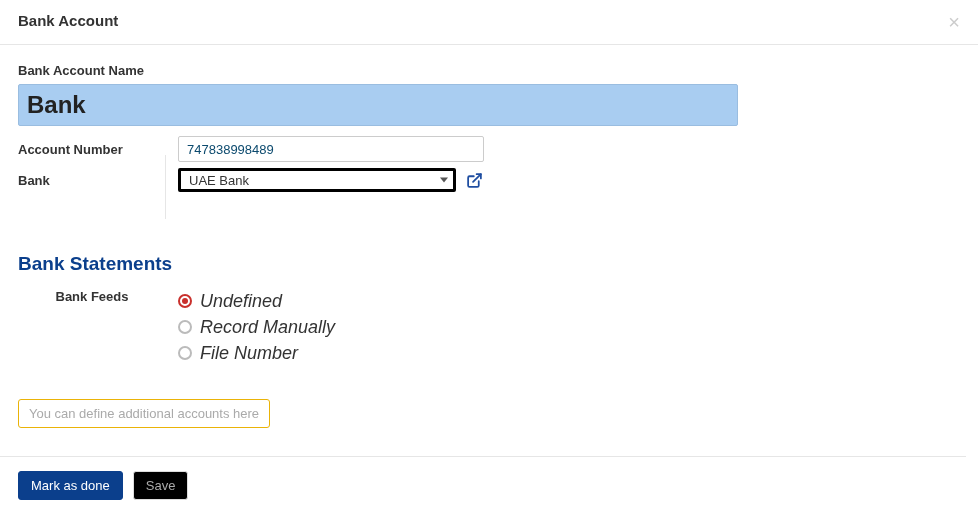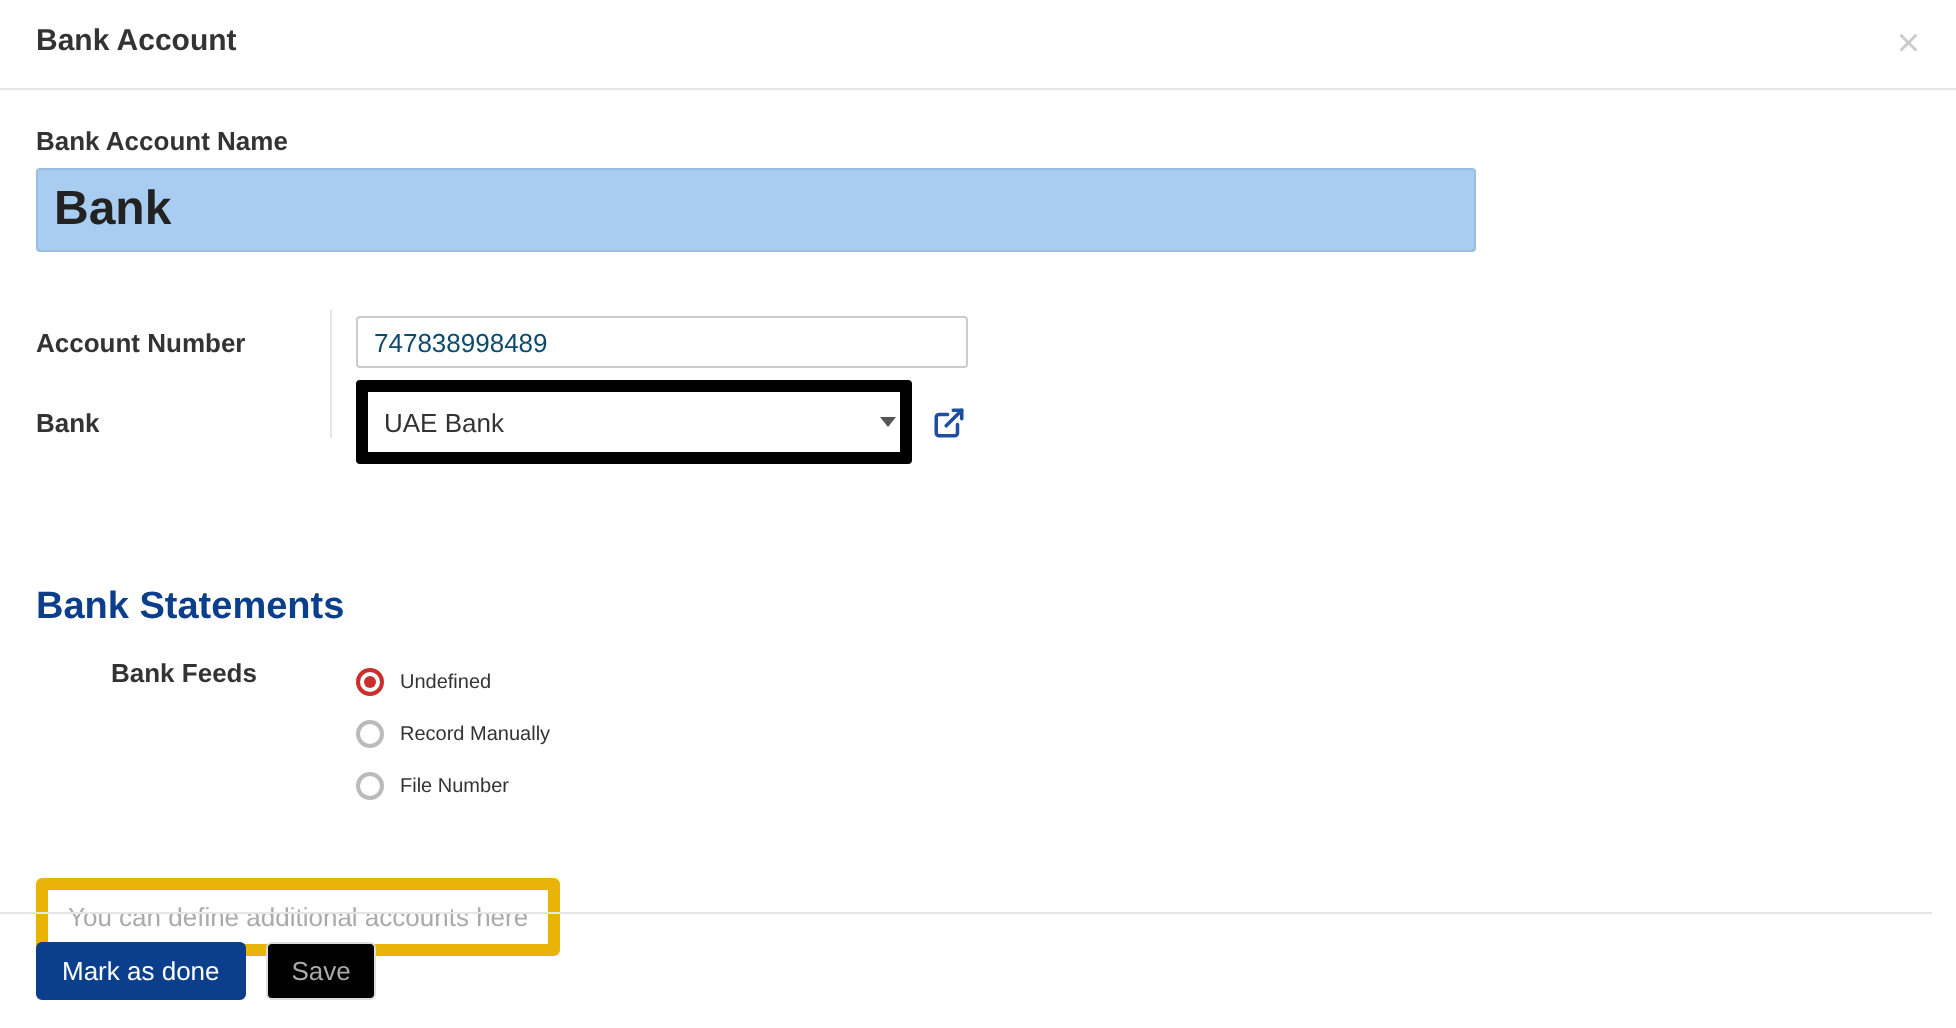--- a/index.html
+++ b/index.html
@@ -86,22 +86,22 @@
       padding: 2px 8px;
       font-size: 13px;
       color: #0c4a6e;
     }
     .select-wrap {
       position: relative;
       width: 278px;
     }
     .select-input {
       width: 278px;
-      height: 42px;
-      border: 6px solid #000000;
+      height: 24px;
+      border: 3px solid #000000;
       border-radius: 2px;
       padding: 2px 8px;
       font-size: 13px;
       color: #333;
       background: #fff;
     }
     .select-caret {
       position: absolute;
       right: 8px;
       top: 50%;
@@ -147,27 +147,28 @@
     }
     .radio.selected::after {
       content: "";
       position: absolute;
       top: 2px; left: 2px;
       width: 6px; height: 6px;
       border-radius: 50%;
       background: #c9302c;
     }
     .radio-label {
-      font-size: 10px;
-      color: #333;
+      font-size: 18px;
+      color: #333;
+      font-style: italic;
     }
     .additional-btn {
       margin-top: 32px;
       display: inline-block;
-      border: 6px solid #eab308;
+      border: 1px solid #eab308;
       border-radius: 3px;
       padding: 6px 10px;
       font-size: 13px;
       color: #aaa;
       background: #fff;
       cursor: pointer;
     }
     .footer {
       position: absolute;
       bottom: 0;
@@ -210,21 +211,21 @@
   <div class="close-btn">×</div>
 </div>
 
 <div class="content">
 
   <div class="field-label-top">Bank Account Name</div>
   <input class="name-input" type="text" value="Bank" style="">
 
   <div class="row-divider"></div>
 
-  <div class="field-row" style="margin-top:32px;">
+  <div class="field-row" style="margin-top:10px;">
     <div class="row-label">Account Number</div>
     <div class="row-content">
       <input class="text-input" type="text" value="747838998489" style="">
     </div>
   </div>
 
   <div class="field-row" style="margin-top:6px;">
     <div class="row-label">Bank</div>
     <div class="row-content">
       <div class="select-wrap">

